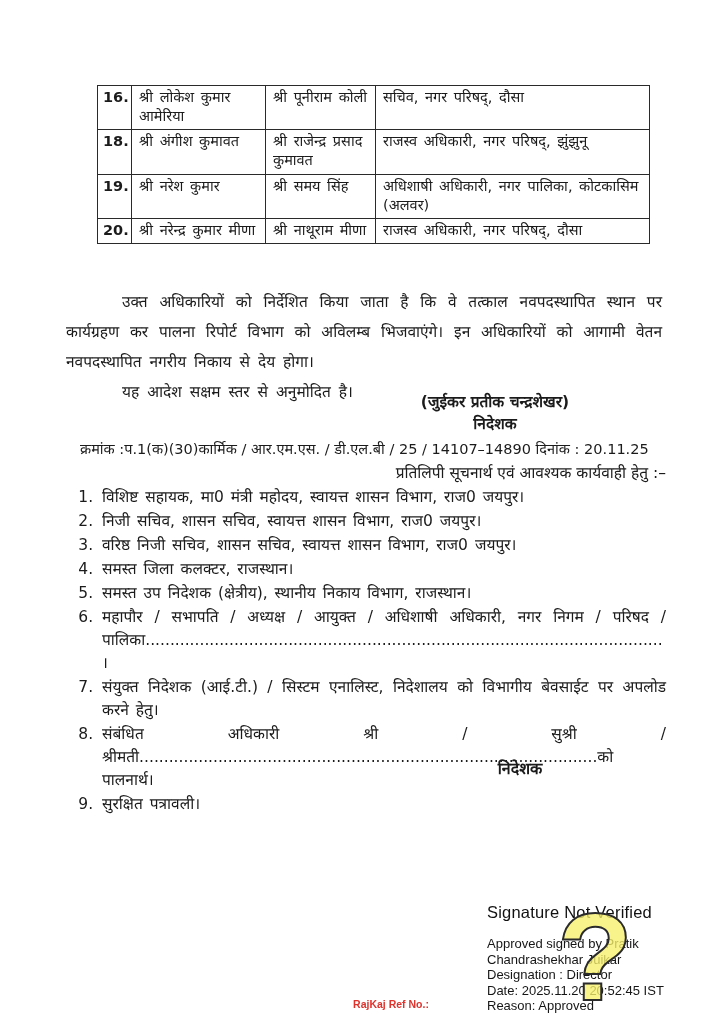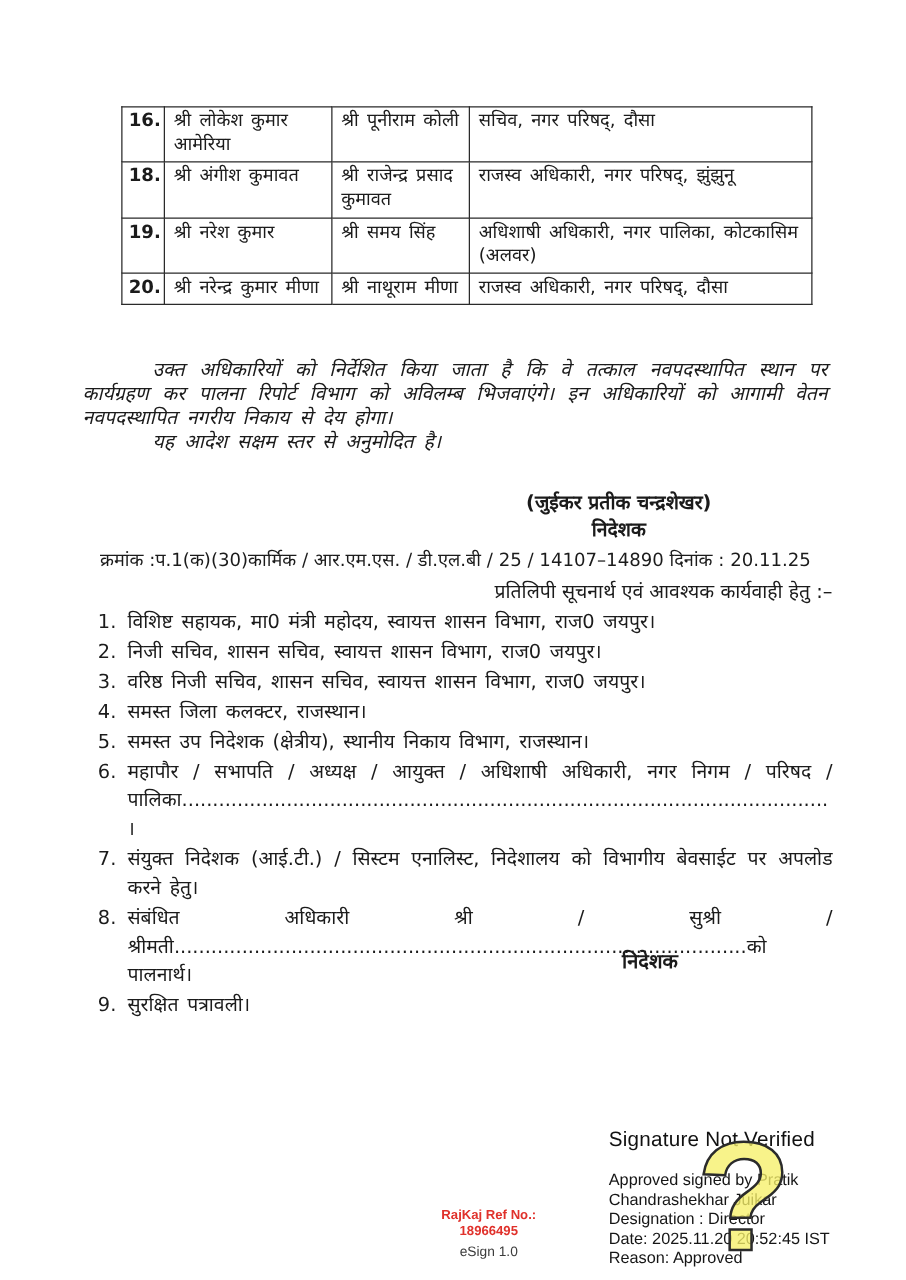--- a/index.html
+++ b/index.html
@@ -27,23 +27,22 @@
   }
   table.officers td.sno { font-weight: bold; text-align: left; padding-left: 5px; }
   col.c-sno  { width: 34px; }
   col.c-name { width: 134px; }
   col.c-off  { width: 110px; }
   col.c-desg { width: 274px; }
 
   
   .order-paras {
     position: absolute; left: 66px; top: 287px; width: 596px;
-    font-size: 15.5px; line-height: 19px; text-align: justify;
+    font-size: 15.5px; line-height: 30px; text-align: justify;
     word-spacing: 3px;
-    font-style: italic;
   }
   .order-paras p { text-indent: 56px; }
 
   .signatory {
     position: absolute; left: 388px; top: 391px; width: 214px;
     text-align: center; font-weight: bold; font-size: 15.5px; line-height: 22px;
   }
 
   .ref-line {
     position: absolute; left: 80px; top: 439px; width: 600px;
@@ -67,21 +66,21 @@
   .closing-title {
     position: absolute; left: 455px; top: 757px; width: 130px;
     text-align: center; font-weight: bold; font-size: 16px;
   }
 
   
   .rajkaj {
     position: absolute; left: 326px; top: 966px; width: 130px;
     text-align: center; font-family: "Liberation Sans", sans-serif;
   }
-  .rajkaj .red { color: #e0312b; font-weight: bold; font-size: 10.5px; line-height: 12.5px; }
+  .rajkaj .red { color: #e0312b; font-weight: bold; font-size: 10.5px; line-height: 12.5px; margin-top: 32px; }
   .rajkaj .esign { margin-top: 5px; color: #3c3c3c; font-size: 11px; }
 
   .sig-block {
     position: absolute; left: 487px; top: 903px; width: 238px;
     font-family: "Liberation Sans", sans-serif; z-index: 1;
   }
   .sig-status { font-size: 16.5px; color: #111; letter-spacing: 0.2px; }
   .sig-details { margin-top: 14px; font-size: 13px; line-height: 15.5px; color: #161616; }
 
   .qmark {

